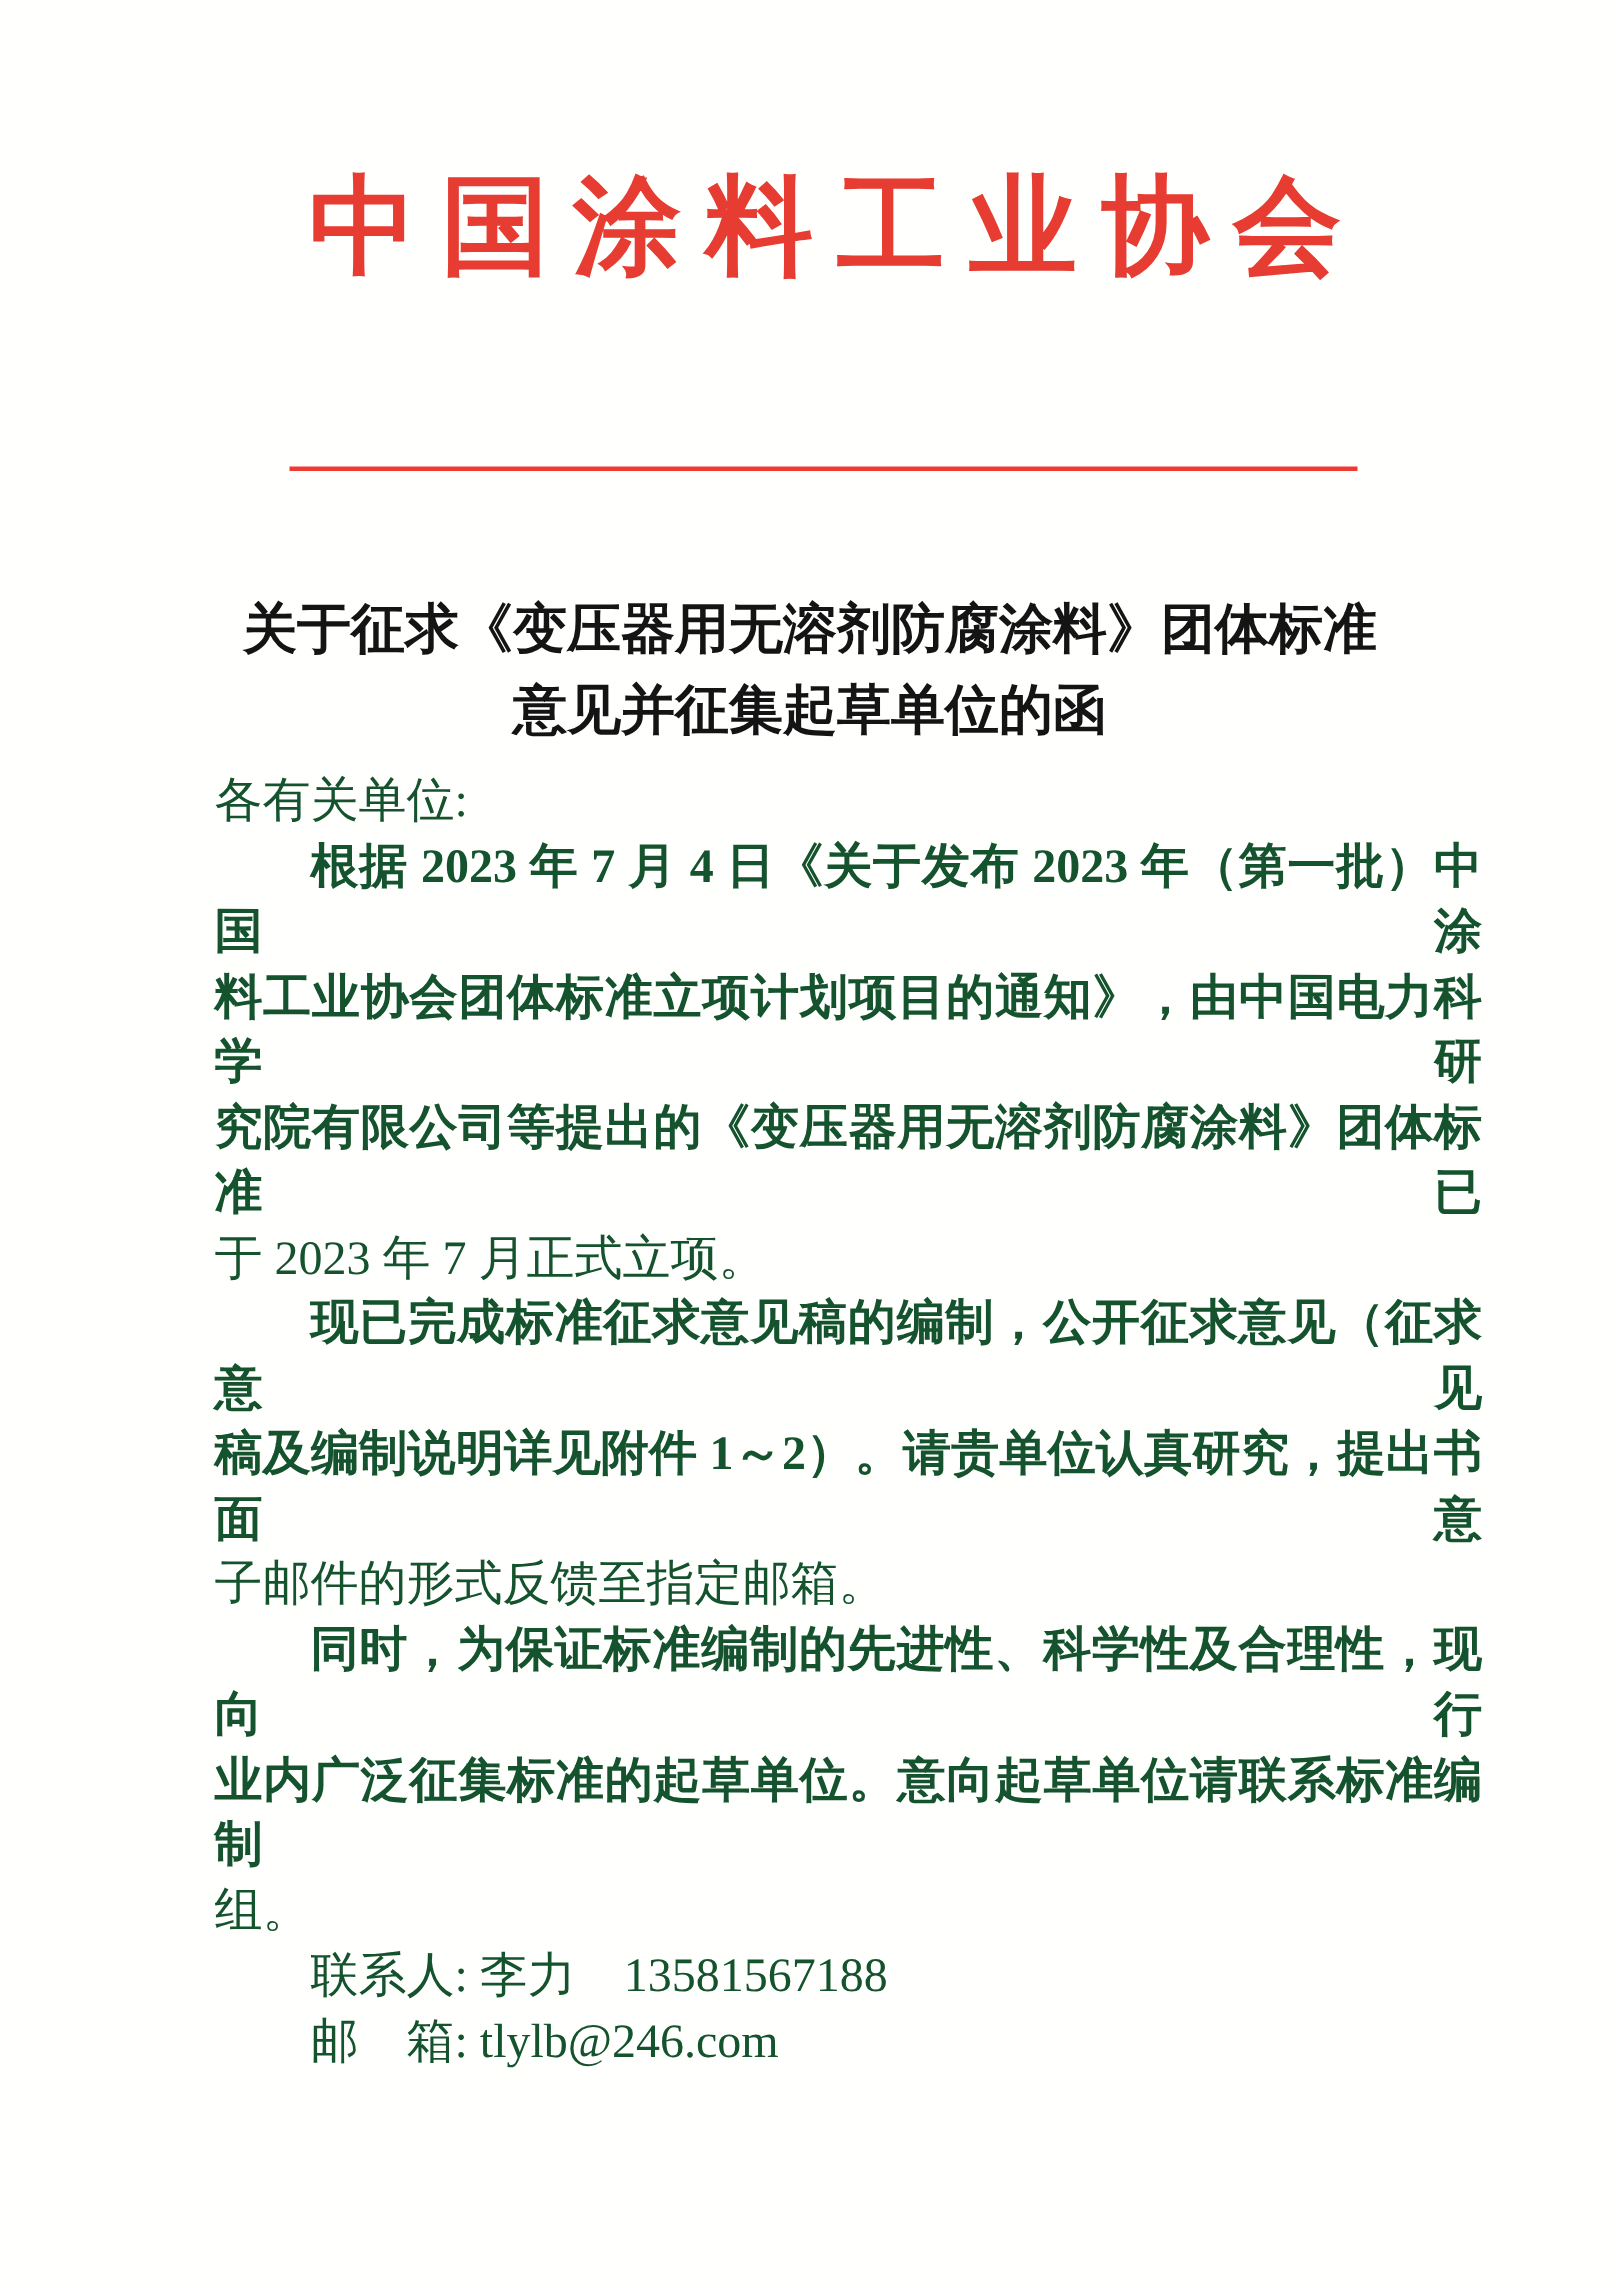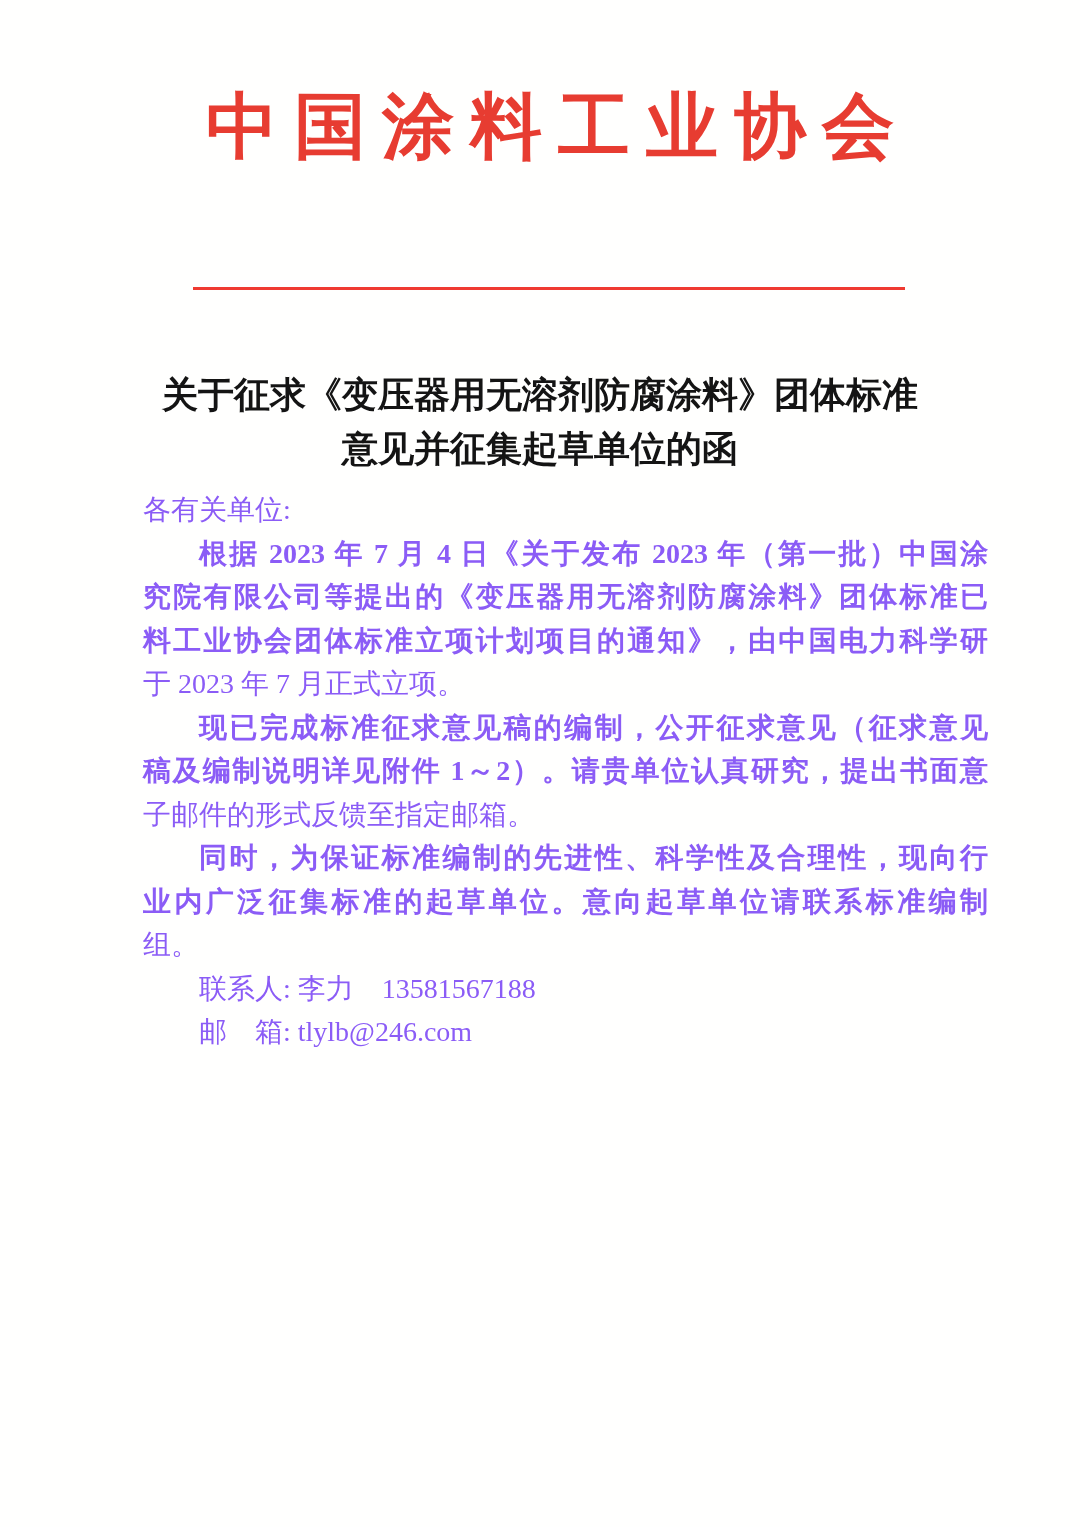--- a/index.html
+++ b/index.html
@@ -12,50 +12,49 @@
     position: relative;
     width: 1080px;
     height: 1527px;
     margin: 0 auto;
     background: #fffffe;
     overflow: hidden;
     font-family: "Liberation Serif", "DejaVu Serif", serif;
     color: #1e1e1e;
   }
   .org-title {
-    padding-top: 62px;
+    padding-top: 106px;
     padding-left: 36px;
     text-align: center;
     font-size: 72px;
     line-height: 90px;
     font-weight: bold;
     letter-spacing: 16px;
     color: var(--brand-red);
     white-space: nowrap;
-    margin-top: 20px;
   }
   .red-rule {
     margin: 115px 0 0 193px;
     width: 712px;
     height: 3px;
     background: var(--rule-red);
   }
   .doc-title {
     margin-top: 78px;
     text-align: center;
     font-size: 36px;
     line-height: 54px;
     font-weight: bold;
     color: #141414;
   }
   .body {
     margin: 12px 92px 0 143px; 
-    font-size: 28px;
+    font-size: 32px;
     line-height: 43.5px;
-    color: #8b5cf6;
+    color: #14532d;
   }
   .ln { min-height: 43.5px; white-space: pre-wrap; }
   .just { text-align: justify; text-align-last: justify; font-weight: bold; }
   .indent { text-indent: 2em; }
 </style>
 </head>
 <body>
 
 <div class="page">
 
@@ -67,22 +66,22 @@
     <div>关于征求《变压器用无溶剂防腐涂料》团体标准</div>
     <div>意见并征集起草单位的函</div>
   </div>
 
   <div class="body">
 
     <div class="ln">各有关单位:</div>
 
     <div>
       <div class="ln just indent">根据 2023 年 7 月 4 日《关于发布 2023 年（第一批）中国涂</div>
+      <div class="ln just">料工业协会团体标准立项计划项目的通知》，由中国电力科学研</div>
       <div class="ln just">究院有限公司等提出的《变压器用无溶剂防腐涂料》团体标准已</div>
-      <div class="ln just">料工业协会团体标准立项计划项目的通知》，由中国电力科学研</div>
       <div class="ln">于 2023 年 7 月正式立项。</div>
     </div>
 
     <div>
       <div class="ln just indent">现已完成标准征求意见稿的编制，公开征求意见（征求意见</div>
       <div class="ln just">稿及编制说明详见附件 1～2）。请贵单位认真研究，提出书面意</div>
       <div class="ln">子邮件的形式反馈至指定邮箱。</div>
     </div>
 
     <div>

